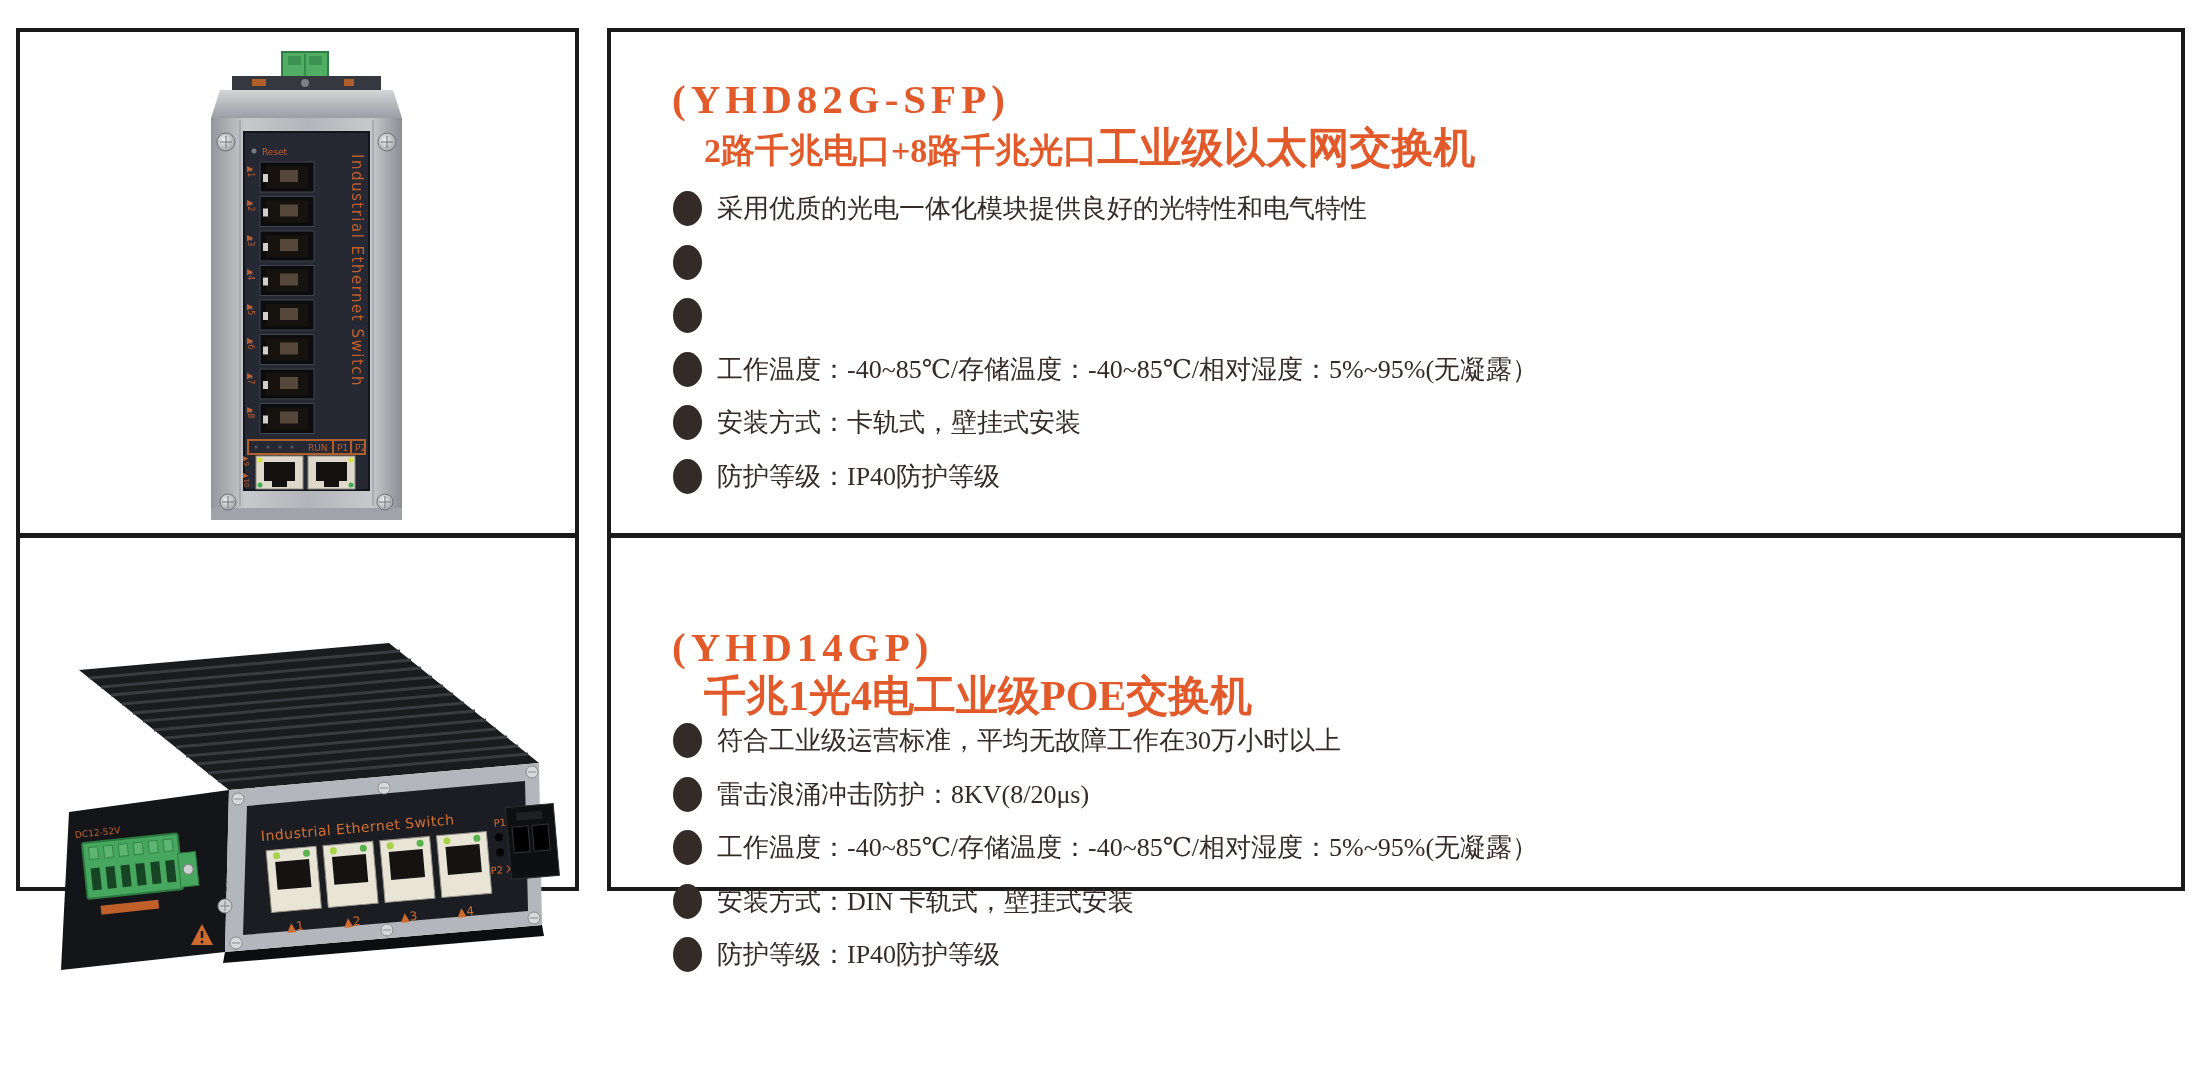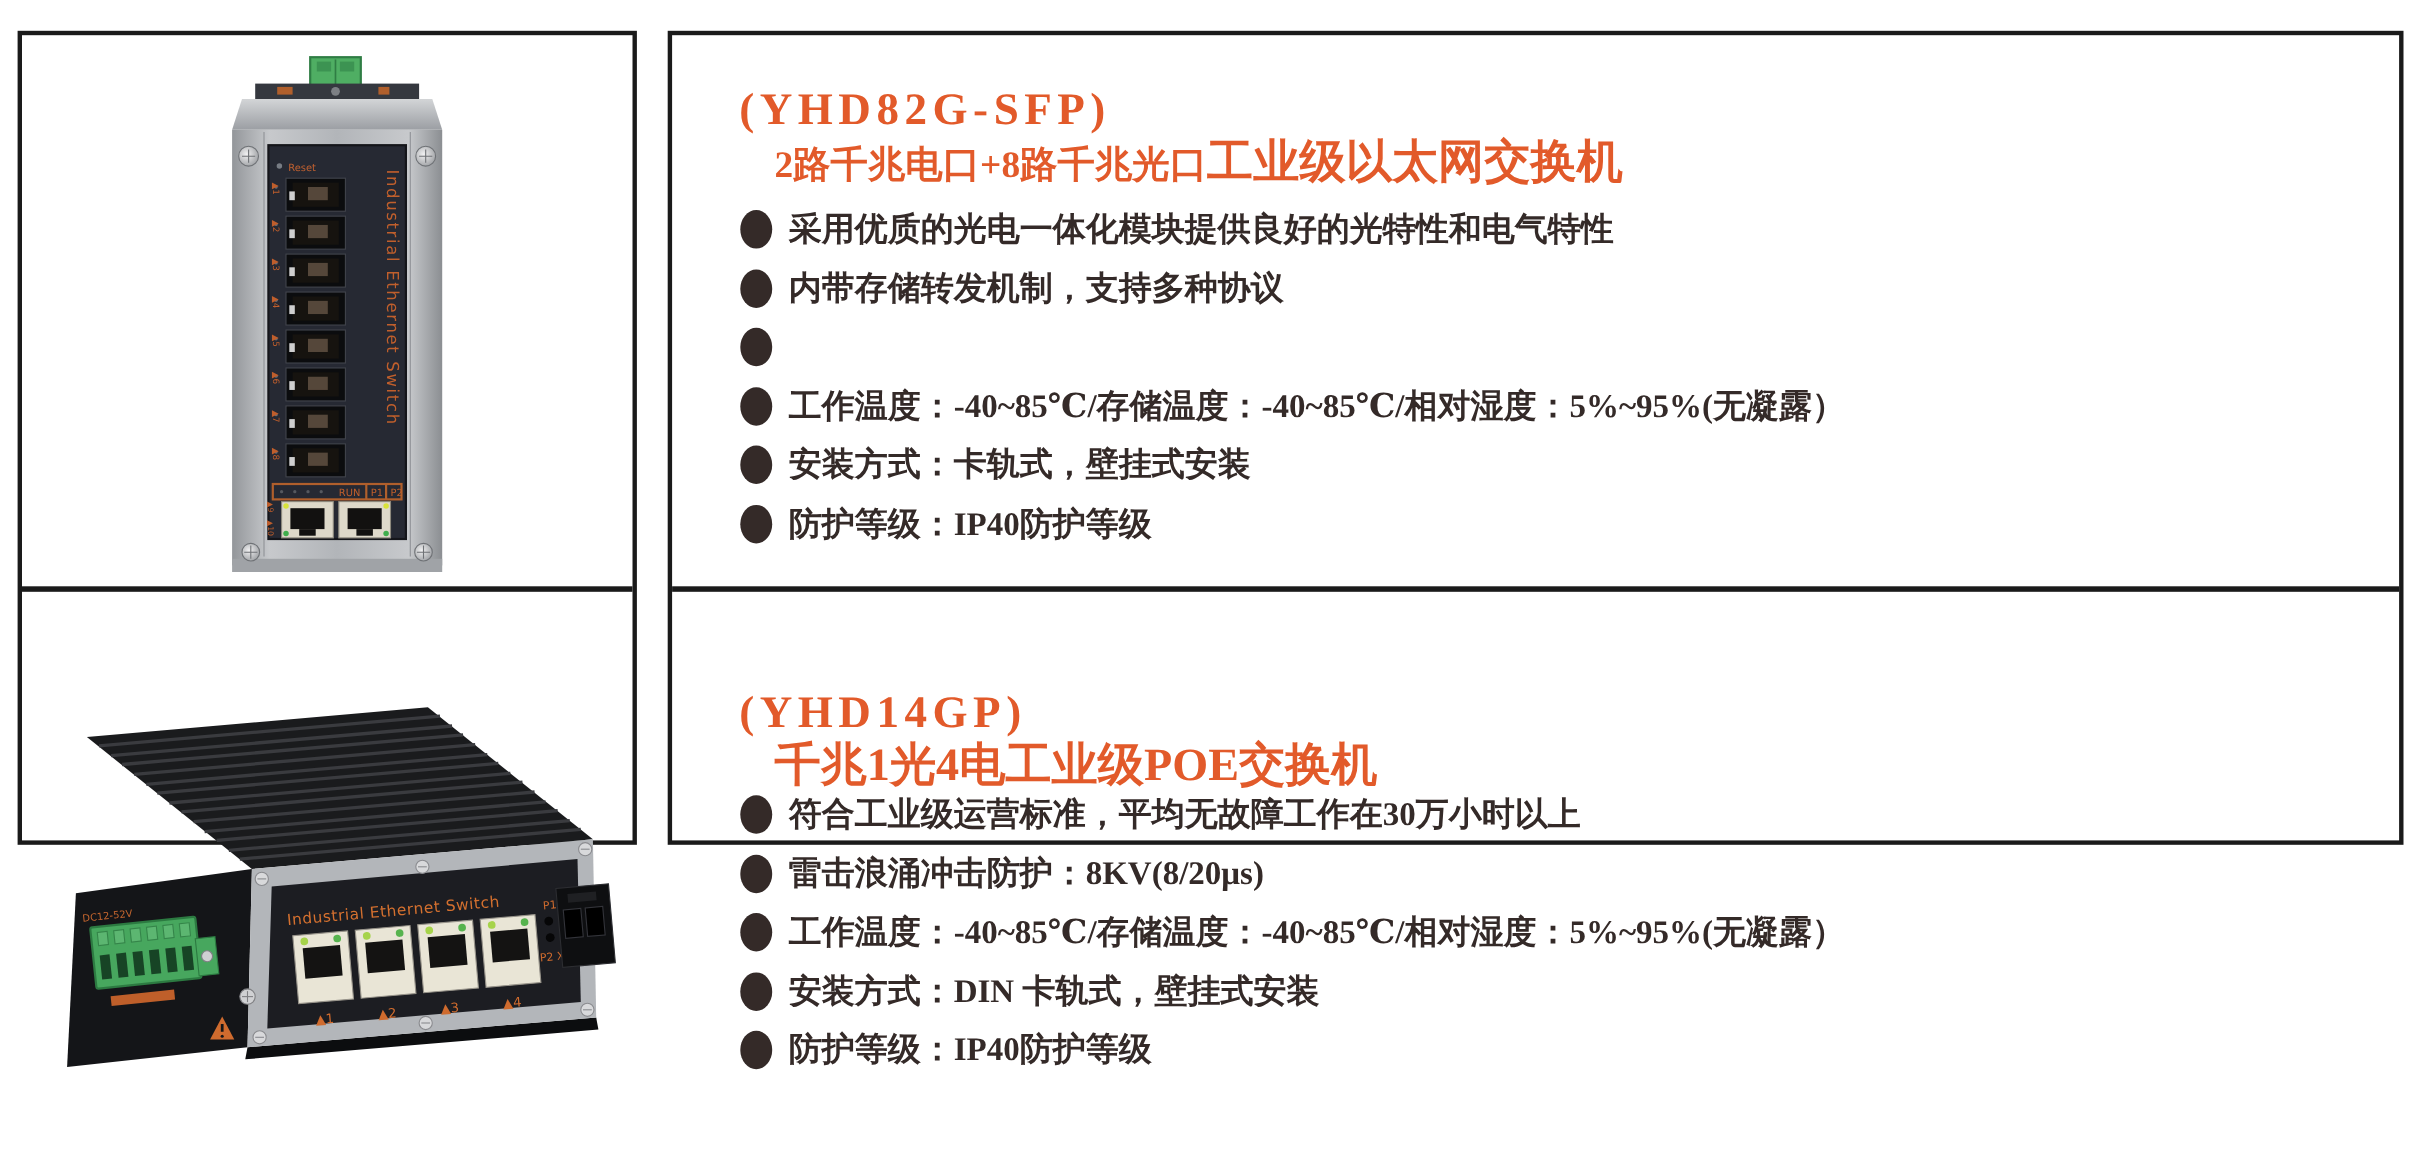--- a/index.html
+++ b/index.html
@@ -2,21 +2,21 @@
 <html><head>
 <meta charset="utf-8">
 <style>
   * { margin:0; padding:0; box-sizing:border-box; }
   html,body { background:#ffffff; }
   body {
     width:2209px; height:1068px; position:relative; overflow:hidden;
     font-family:"Liberation Serif","DejaVu Serif","DejaVu Sans",serif;
   }
   .col {
-    position:absolute; top:28px; height:740px;
+    position:absolute; top:28px; height:863px;
     border:4px solid #1a1a1a; background:#ffffff;
   }
   .col-left  { left:16px;  width:563px; }
   .col-right { left:607px; width:1578px; }
   .hdivider {
     position:absolute; left:0; right:0; top:501px; height:5px;
     background:#1a1a1a;
   }
   
   .prod-head { position:absolute; left:61px; color:#e25a2a; font-weight:bold; }
@@ -32,21 +32,21 @@
   .features-1 { top:150px; }
   .features-2 { top:682px; }
   .features li {
     height:53.5px; display:flex; align-items:center; white-space:nowrap;
   }
   .bullet {
     width:29px; height:35px; border-radius:50%;
     background:#342a28; margin-right:15px; flex:none;
   }
   .feature-text {
-    font-size:30px; font-weight:bold; color:#342a28;
+    font-size:26px; font-weight:normal; color:#342a28;
   }
   
   .device-svg { position:absolute; }
   #device1 { left:184px; top:18px;  width:205px; height:470px; }
   #device2 { left:19px;  top:608px; width:530px; height:360px; }
   svg text { font-family:"DejaVu Sans","Liberation Sans",sans-serif; }
 </style>
 </head>
 <body>
 
@@ -334,21 +334,20 @@
     <div class="model-line">(YHD82G-SFP)</div>
     <div class="subtitle-line"><span class="subtitle-prefix">2路千兆电口+8路千兆光口</span><span class="subtitle-main">工业级以太网交换机</span></div>
   </div>
   <ul class="features features-1">
     <li>
         <span class="bullet"></span>
         <span class="feature-text">采用优质的光电一体化模块提供良好的光特性和电气特性</span>
       </li>
     <li>
         <span class="bullet"></span>
-        <span class="feature-text">内带存储转发机制，支持多种协议</span>
       </li>
     <li>
         <span class="bullet"></span>
       </li>
     <li>
         <span class="bullet"></span>
         <span class="feature-text">工作温度：-40~85℃/存储温度：-40~85℃/相对湿度：5%~95%(无凝露）</span>
       </li>
     <li>
         <span class="bullet"></span>

